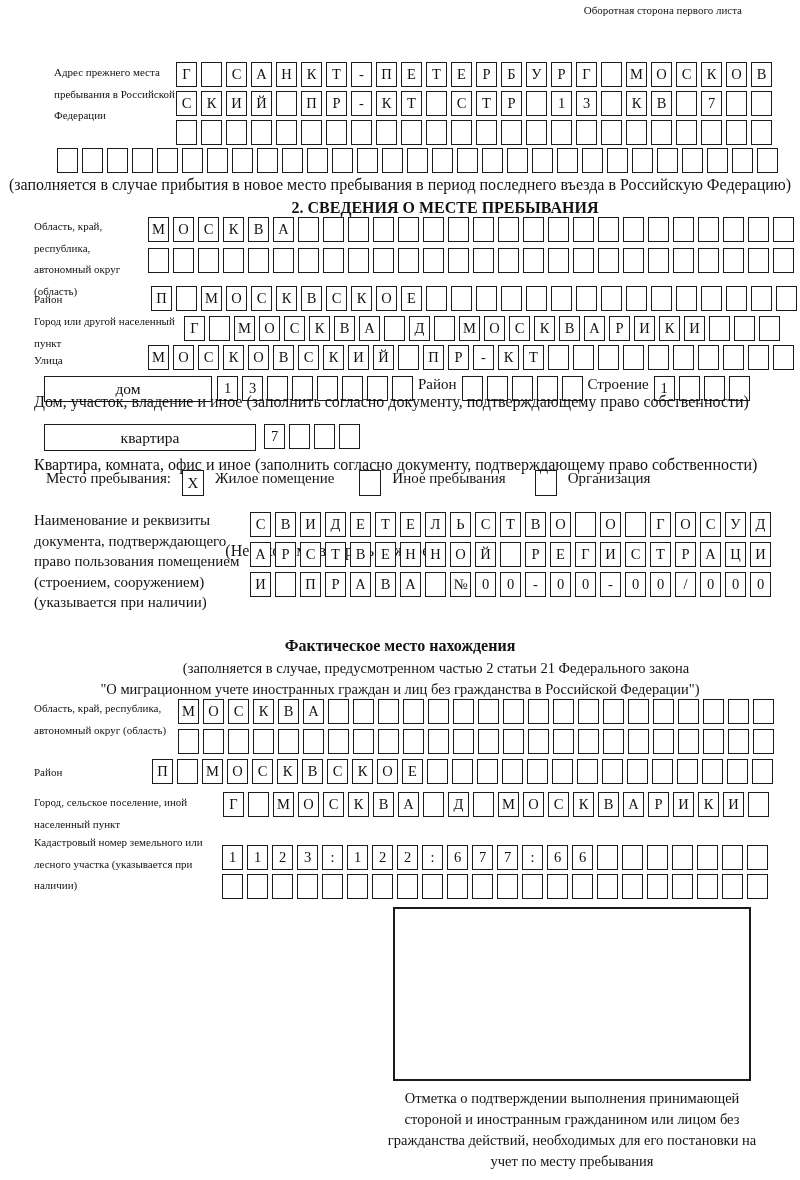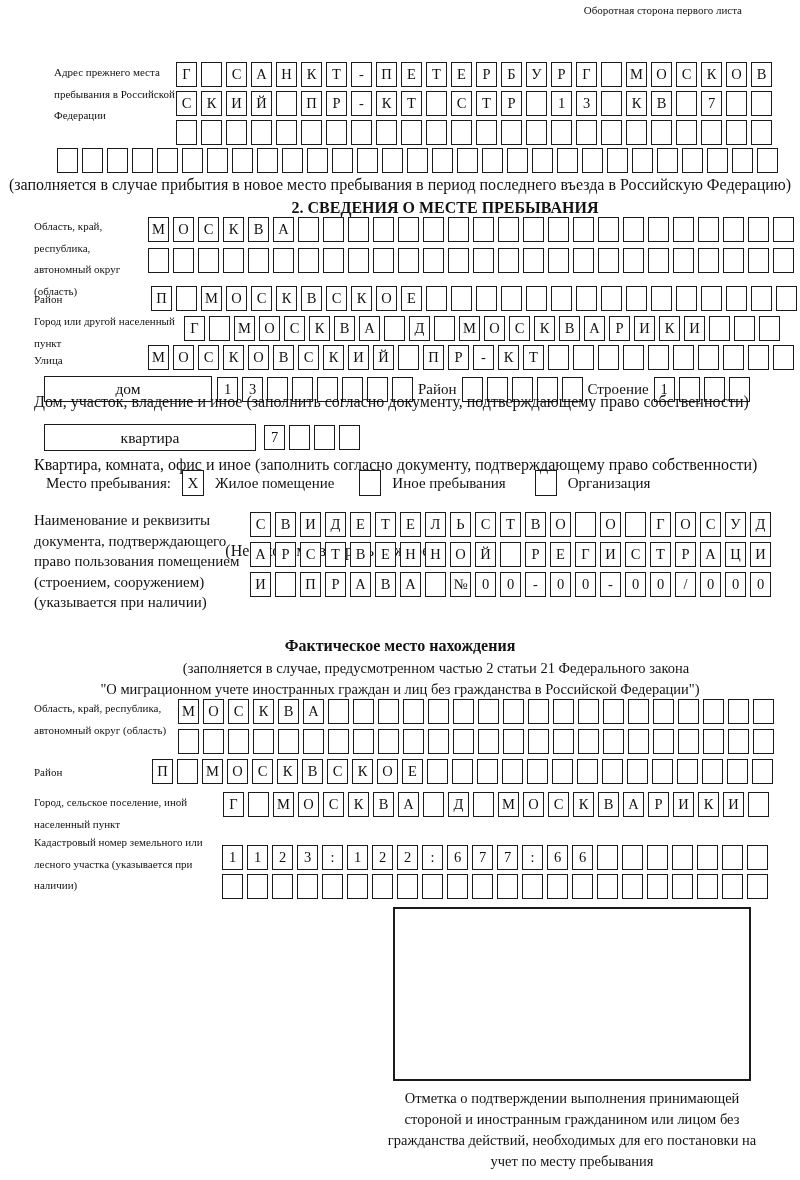--- a/index.html
+++ b/index.html
@@ -11,21 +11,21 @@
   .caption{font-size:16px;line-height:17px;}
   .caption-md{font-size:14.5px;line-height:20px;}
   .center{text-align:center;}
   .right{text-align:right;}
   .h-bold{font-weight:bold;font-size:16px;line-height:20px;}
   .boxrow{display:flex;gap:4px;}
   .cell{flex:0 0 auto;width:21px;height:25px;border:1.8px solid #1b1b1b;box-sizing:border-box;
         display:flex;align-items:center;justify-content:center;font-size:14.5px;background:#fff;}
   .widebox{border:1.8px solid #1b1b1b;box-sizing:border-box;display:flex;align-items:center;
            justify-content:center;font-size:15.5px;background:#fff;}
-  .flexline{display:flex;align-items:center;padding-left:12px;}
+  .flexline{display:flex;padding-left:12px;}
   .checkcell{flex:0 0 auto;width:22px;height:26px;border:1.8px solid #1b1b1b;box-sizing:border-box;
              display:flex;align-items:center;justify-content:center;font-size:15px;}
   .opt-label{font-size:15px;}
   .stamp-rect{border:2px solid #1b1b1b;box-sizing:border-box;background:#fff;}
 </style>
 </head>
 <body>
 
 <div class="page">
 

